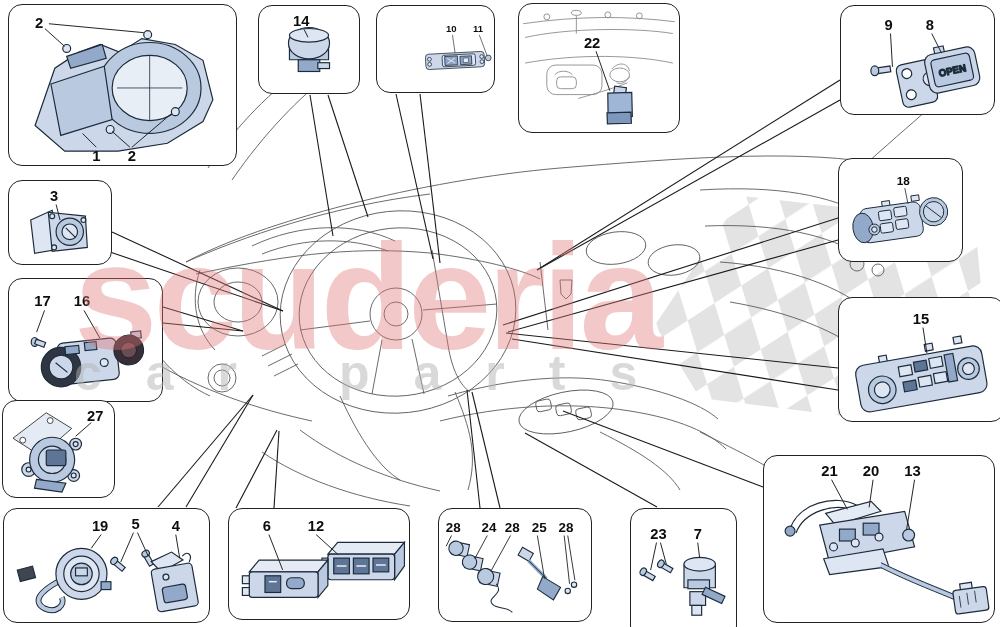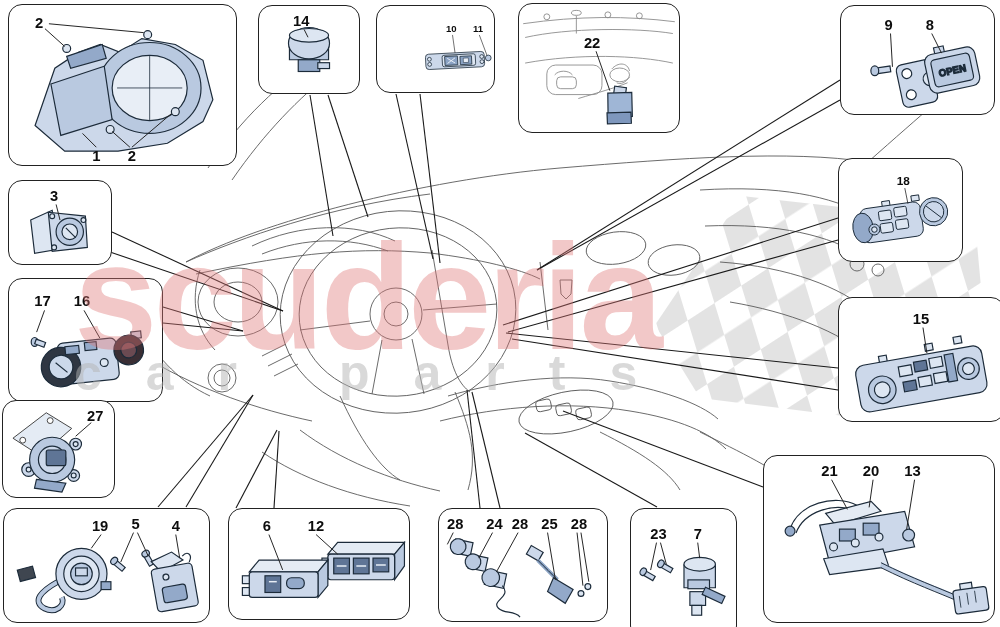--- a/index.html
+++ b/index.html
@@ -20,21 +20,21 @@
   .b-14{left:258px;top:5px;width:102px;height:89px;}
   .b-1011{left:376px;top:5px;width:119px;height:88px;padding-left:41px;}
   .b-22{left:518px;top:3px;width:162px;height:130px;text-align:right;}
   .b-26{left:700px;top:8px;width:88px;height:82px;}
   .b-98{left:840px;top:5px;width:155px;height:110px;}
   .b-3{left:8px;top:180px;width:104px;height:85px;}
   .b-1716{left:8px;top:278px;width:155px;height:124px;}
   .b-27{left:2px;top:400px;width:113px;height:98px;text-align:right;}
   .b-1954{left:3px;top:508px;width:207px;height:115px;text-align:center;}
   .b-612{left:228px;top:508px;width:182px;height:112px;}
-  .b-lamps{left:438px;top:508px;width:170px;height:114px;}
+  .b-lamps{left:438px;top:508px;width:154px;height:114px;}
   .b-237{left:630px;top:508px;width:107px;height:132px;}
   .b-212013{left:763px;top:455px;width:232px;height:168px;}
   .b-18{left:838px;top:158px;width:125px;height:104px;}
   .b-15{left:838px;top:297px;width:167px;height:125px;}
 </style>
 </head>
 <body>
 
 <div class="stage">
 

